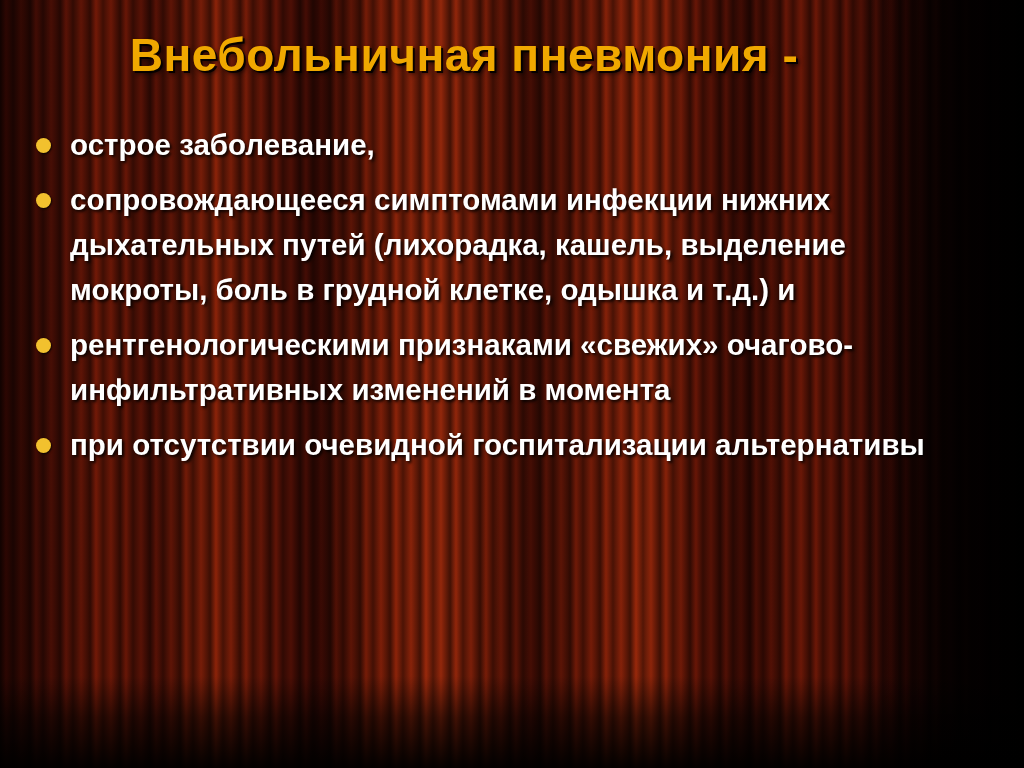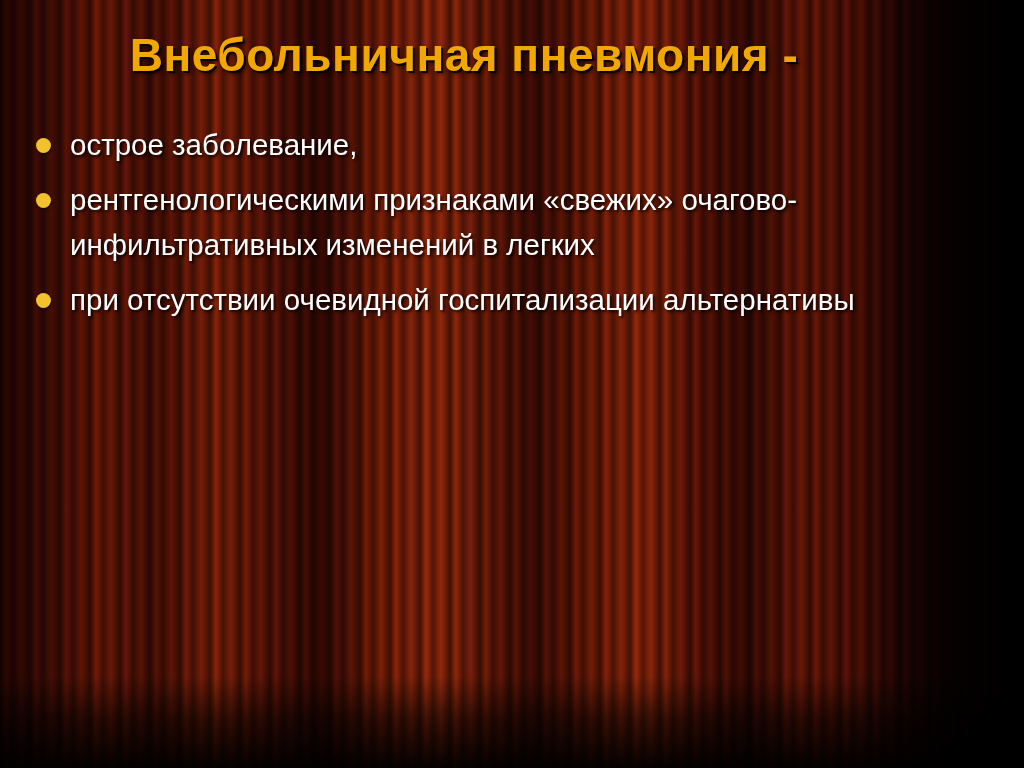--- a/index.html
+++ b/index.html
@@ -84,21 +84,25 @@
 
   <h1 class="title">Внебольничная пневмония -</h1>
 
   <ul class="bullets">
     <li class="bullet">
       <span class="marker"></span>
       <span class="btext white">острое заболевание,</span>
     </li>
     <li class="bullet">
       <span class="marker"></span>
-      <span class="btext white">рентгенологическими признаками «свежих» очагово-инфильтративных изменений в легких</span>
+      <span class="btext white">сопровождающееся симптомами инфекции нижних дыхательных путей (лихорадка, кашель, выделение мокроты, боль в грудной клетке, одышка и т.д.) и</span>
+    </li>
+    <li class="bullet">
+      <span class="marker"></span>
+      <span class="btext white">рентгенологическими признаками «свежих» очагово-инфильтративных изменений в момента</span>
     </li>
     <li class="bullet">
       <span class="marker"></span>
       <span class="btext white">при отсутствии очевидной госпитализации альтернативы</span>
     </li>
   </ul>
 </div>
 
 <style>
   .slide {
@@ -203,17 +207,18 @@
     background: #f2c12e;
     box-shadow: 1px 1px 2px rgba(0,0,0,0.8);
   }
 
   .btext {
     display: block;
     font-family: "Liberation Sans", sans-serif;
     font-size: 29.5px;
     line-height: 45px;
     text-shadow: 2px 2px 3px rgba(0,0,0,0.85);
+    font-weight: bold;
   }
 
   .btext.white { color: #ffffff; }
   .btext.green { color: #8fc93a; }
 </style>
 
 </body></html>

